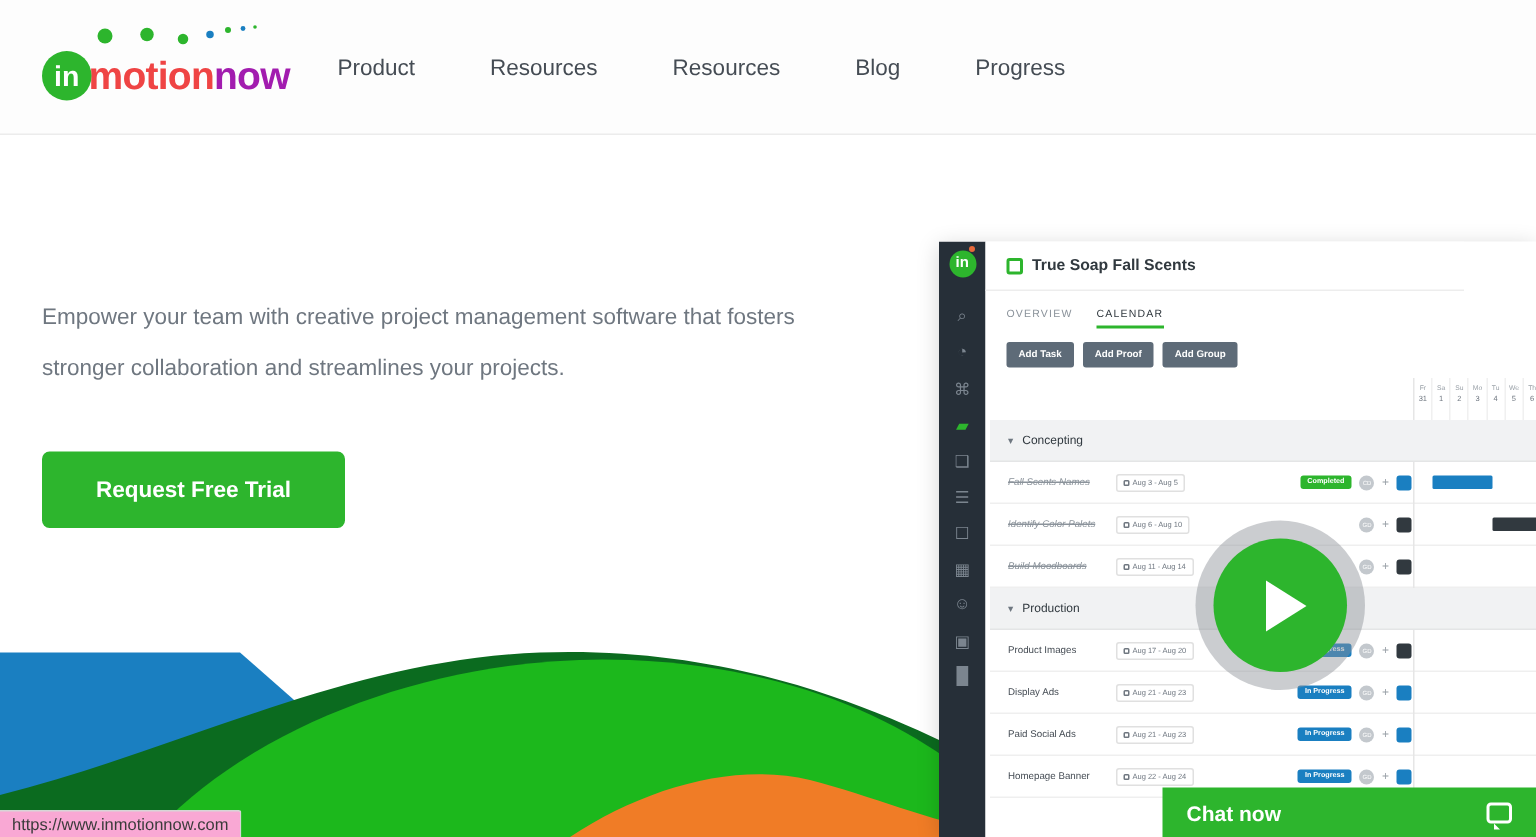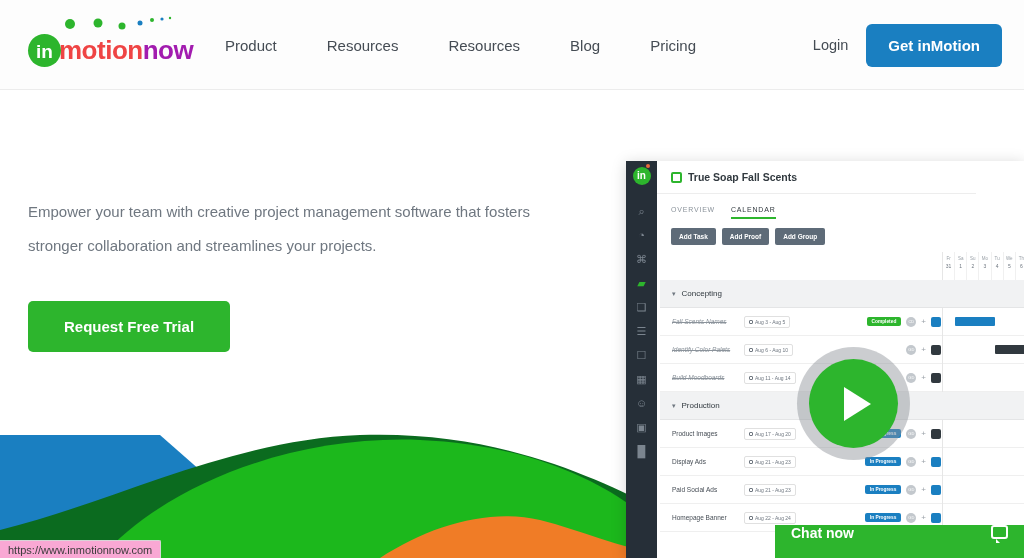--- a/index.html
+++ b/index.html
@@ -175,21 +175,21 @@
   }
   .play-tri {
     width:0;height:0; border-left:27px solid #ffffff;
     border-top:17px solid transparent; border-bottom:17px solid transparent;
     margin-left:8px;
   }
 
   
   .chat {
     position:absolute; right:0; bottom:0; width:249px; height:33px;
-    background:#2db52d; color:#ffffff; display:flex; align-items:flex-start;
+    background:#2db52d; color:#ffffff; display:flex; align-items:center;
     justify-content:space-between; padding:0 16px; z-index:60; cursor:pointer;
   }
   .chat-label { font-size:14px; font-weight:bold; }
   .chat-ico {
     width:17px; height:14px; border:2px solid #ffffff; border-radius:3px; position:relative;
   }
   .chat-ico:after{
     content:""; position:absolute; left:3px; bottom:-6px;
     border-left:4px solid #ffffff; border-top:4px solid transparent; border-bottom:0;
     border-right:3px solid transparent;
@@ -235,27 +235,23 @@
         <span class="lt-motion">motion</span><span class="lt-now">now</span>
       </span>
     </div>
   </div>
 
   <div class="nav">
     <a href="#">Product</a>
     <a href="#">Resources</a>
     <a href="#">Resources</a>
     <a href="#">Blog</a>
-    <a href="#">Pricing</a>
+    <a href="#">Progress</a>
   </div>
 
-  <div class="header-right">
-    <a href="#" class="login-link">Login</a>
-    <button class="cta-btn">Get inMotion</button>
-  </div>
 </div>
 
 <div class="hero">
   <p>Empower your team with creative project management software that fosters stronger collaboration and streamlines your projects.</p>
   <button class="trial-btn">Request Free Trial</button>
 </div>
 
 <div class="app">
 
   <div class="app-side">

